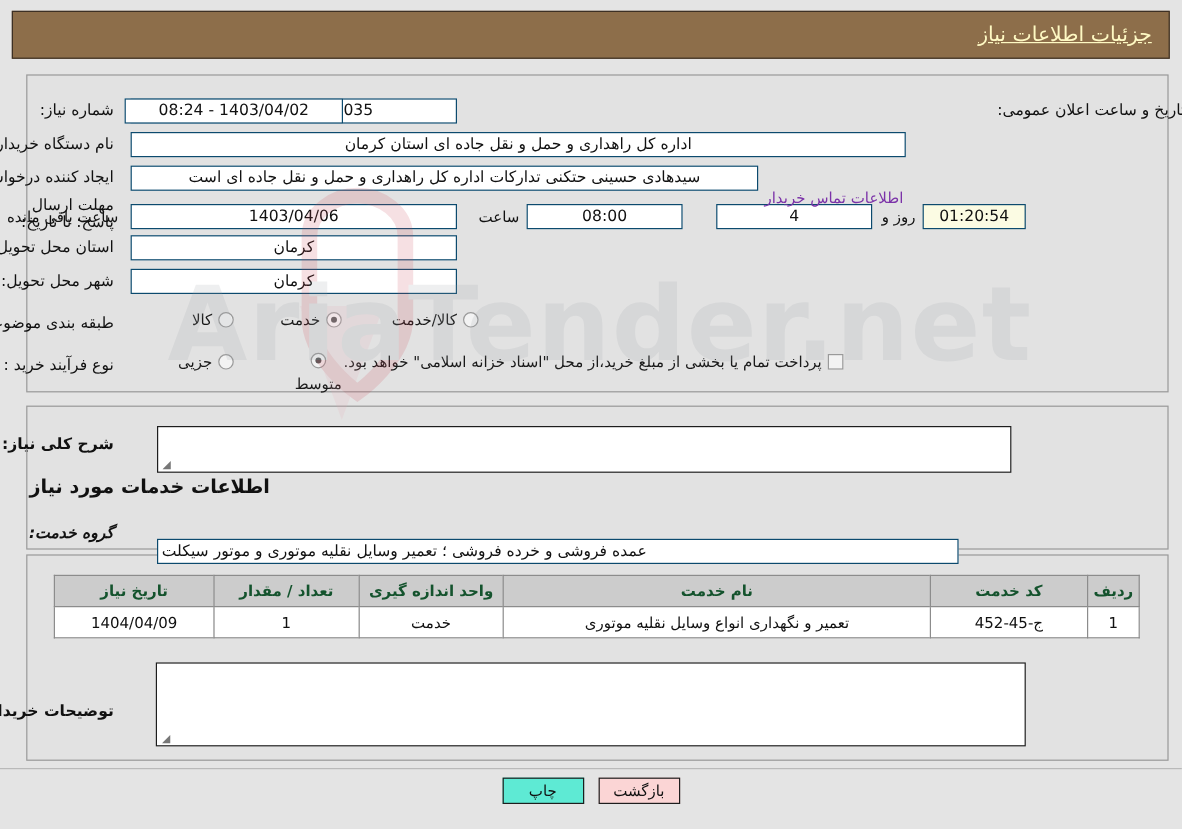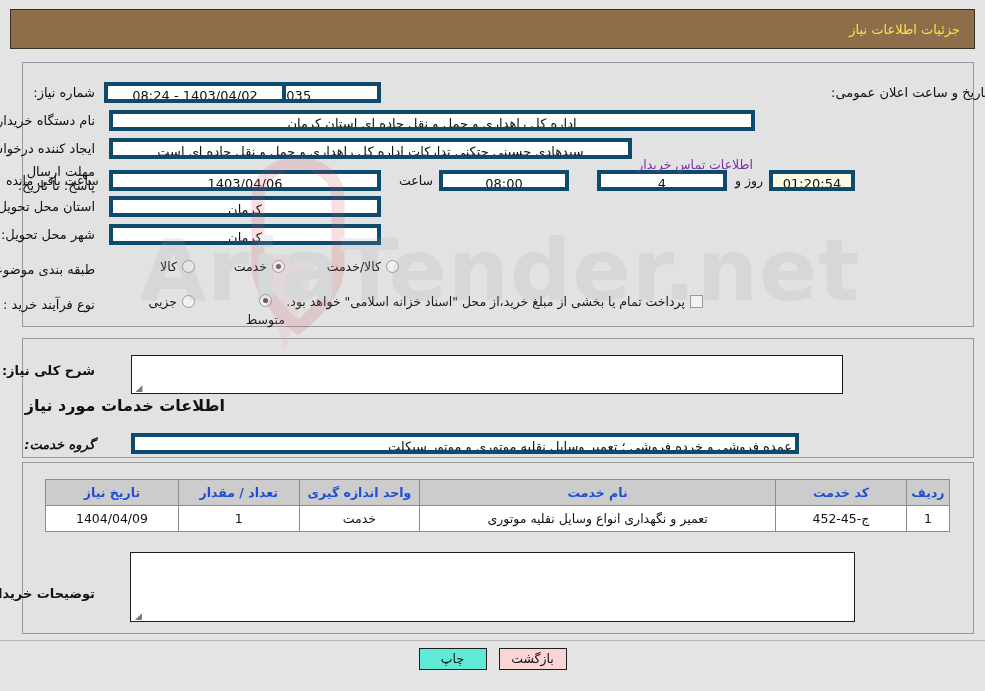--- a/index.html
+++ b/index.html
@@ -37,23 +37,24 @@
     width: 965px; height: 40px;
     background: #8d6e4a;
     border: 1px solid #3d3024;
     display: flex;
     align-items: center;
     justify-content: flex-start;
     padding: 0 14px;
     z-index: 2;
   }
   .titlebar .title {
-    color: #fde047;
-    font-size: 13px;
+    color: #fef9c3;
+    font-size: 17px;
     letter-spacing: .3px;
+    text-decoration: underline;
   }
 
   
   .panel {
     position: absolute;
     background: #e2e2e2;
     border: 1px solid #999;
     z-index: 2;
   }
   #panel-top    { left: 22px; top: 62px;  width: 952px; height: 265px; }
@@ -67,21 +68,21 @@
     font-size: 13px;
     color: #111;
     line-height: 15px;
     white-space: nowrap;
     z-index: 3;
   }
   .lbl.two { line-height: 14px; white-space: normal; width: 92px; }
   .fld {
     position: absolute;
     background: #ffffff;
-    border: 4px solid #0c4a6e;
+    border: 1px solid #0c4a6e;
     height: 21px;
     line-height: 19px;
     font-size: 13px;
     text-align: center;
     color: #111;
     overflow: hidden;
     white-space: nowrap;
     z-index: 3;
     padding: 0 3px;
   }
@@ -175,21 +176,21 @@
     width: 905px;
     border-collapse: collapse;
     z-index: 3;
     font-size: 12.5px;
   }
   table.grid th {
     background: #cccccc;
     border: 1px solid #8c8c8c;
     height: 26px;
     font-weight: bold;
-    color: #1d4ed8;
+    color: #14532d;
     font-size: 12.5px;
     padding: 0 4px;
   }
   table.grid td {
     background: #ffffff;
     border: 1px solid #8c8c8c;
     height: 26px;
     text-align: center;
     color: #111;
     padding: 0 4px;
@@ -307,21 +308,21 @@
 <div class="panel" id="panel-desc"></div>
 
 <div class="lbl bold-lbl" style="right:890px; top:363px;">شرح کلی نیاز:</div>
 <div class="ta" style="right:142px; top:355px; width:712px; height:39px;">
   <span class="grip">◢</span>
 </div>
 
 <div class="section-title" style="right:760px; top:396px;">اطلاعات خدمات مورد نیاز</div>
 
 <div class="lbl bold-lbl" style="right:890px; top:437px;font-style:italic;">گروه خدمت:</div>
-<div class="fld" style="right:186px; top:433px; width:668px; text-align:right;">عمده فروشی و خرده فروشی ؛ تعمیر وسایل نقلیه موتوری و موتور سیکلت</div>
+<div class="fld" style="right:186px; top:449px; width:668px; text-align:left;">عمده فروشی و خرده فروشی ؛ تعمیر وسایل نقلیه موتوری و موتور سیکلت</div>
 
 <div class="panel" id="panel-table"></div>
 
 <table class="grid">
   <thead>
     <tr>
       <th style="width:38px;">ردیف</th>
       <th style="width:128px;">کد خدمت</th>
       <th style="width:348px;">نام خدمت</th>
       <th style="width:118px;">واحد اندازه گیری</th>

